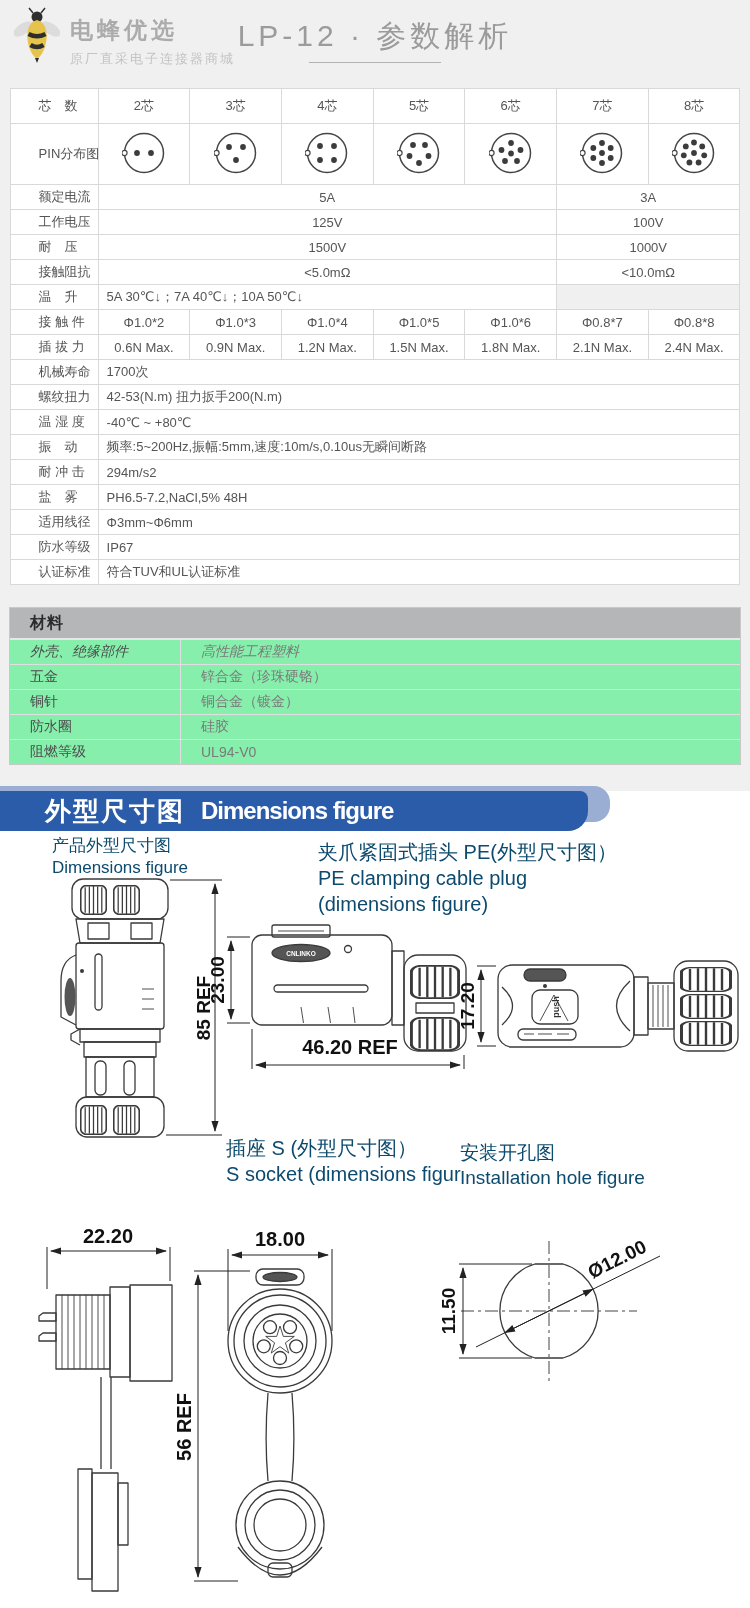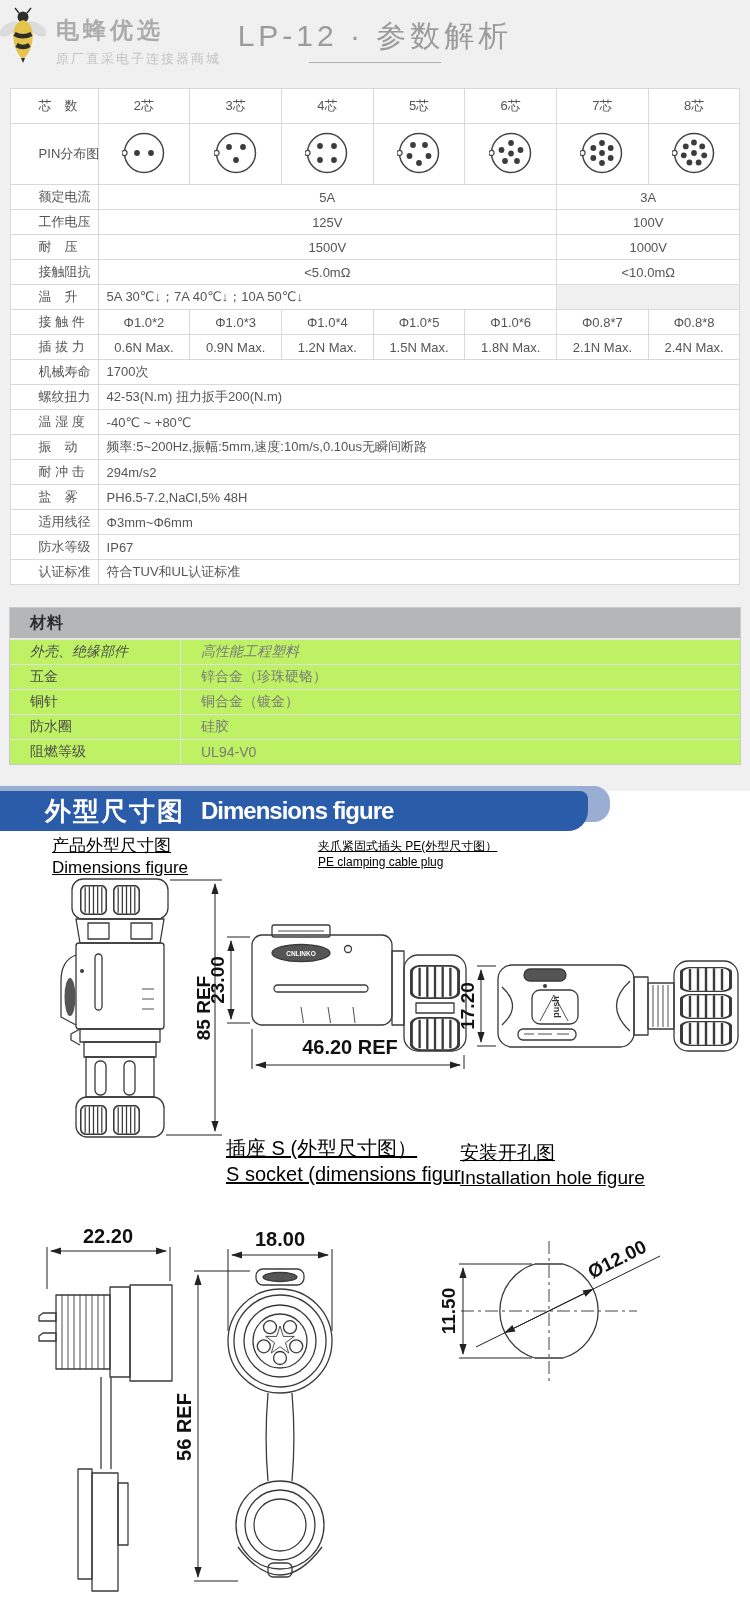--- a/index.html
+++ b/index.html
@@ -2,64 +2,64 @@
 <html><head>
 <meta charset="utf-8">
 <style>
   html,body{margin:0;padding:0;background:#fff;}
   body{width:750px;font-family:"Liberation Sans","DejaVu Sans",sans-serif;}
   .page{position:relative;width:750px;height:1608px;background:#fff;overflow:hidden;}
 
   
   .top-area{background:#f0f0f1;padding-bottom:26px;}
   .hdr{position:relative;height:72px;}
-  .logo{position:absolute;left:0;top:7px;display:flex;align-items:flex-start;font-family:Liberation Mono, monospace;}
+  .logo{position:absolute;left:14px;top:7px;display:flex;align-items:flex-start;font-family:Liberation Mono, monospace;}
   .logo-txt{margin-left:10px;padding-top:8px;}
   .brand{font-size:23px;font-weight:bold;color:#ababab;letter-spacing:4px;}
   .brand-sub{font-size:13px;color:#c4c4c4;letter-spacing:2px;margin-top:4px;}
   .page-title{position:absolute;top:16px;left:0;width:100%;text-align:center;
     font-size:30px;color:#9b9b9b;letter-spacing:4px;font-weight:400;}
   .title-underline{position:absolute;top:62px;left:50%;transform:translateX(-50%);
     width:132px;height:1px;background:#b3b3b3;}
 
   
   table.spec{width:730px;margin:16px auto 0;border-collapse:collapse;background:#fff;
     table-layout:fixed;font-size:13px;color:#555;border:1px solid #cfcfcf;}
   table.spec td{border:1px solid #d9d9d9;height:24px;padding:0 4px;text-align:center;
     overflow:hidden;white-space:nowrap;}
   table.spec tr.r-head td{height:34px;}
   table.spec tr.r-pin td{height:60px;margin-left:12px;}
   table.spec td.lbl{text-align:left;padding-left:28px;}
   table.spec td.al{text-align:left;padding-left:8px;margin-top:48px;}
   table.spec td.muted{background:#f0f0f1;}
 
   
-  .materials{width:730px;margin:22px auto 0;border:1px solid #c9c9c9;background:#bef264;}
+  .materials{width:730px;margin:22px auto 0;border:1px solid #c9c9c9;background:#86efac;}
   .materials-bar{height:30px;line-height:30px;background:#b5b6b8;color:#2b2b2b;
     font-size:16px;font-weight:bold;padding-left:20px;letter-spacing:1px;border-bottom:2px solid #e8e8e8;}
   table.mat{width:100%;border-collapse:collapse;font-size:14px;}
   table.mat td{height:24px;padding:0 0 0 20px;border-top:1px solid #e0e0e0;}
   table.mat tr:first-child td{border-top:none;font-style:italic;}
   table.mat td.mlbl{width:150px;color:#4c4c4c;border-right:1px solid #e0e0e0;}
   table.mat td.mval{color:#7a7a7a;}
 
   
   .banner{position:relative;height:40px;}
   .banner-accent{position:absolute;left:0;top:-5px;width:610px;height:36px;
     background:#9aaed3;border-radius:0 16px 16px 0;}
   .banner-main{position:absolute;left:0;top:0;width:588px;height:40px;background:#2a5caa;
     border-radius:0 8px 20px 0;color:#fff;display:flex;align-items:center;padding-left:45px;box-sizing:border-box;}
   .banner-cn{font-size:26px;font-weight:bold;letter-spacing:2px;}
   .banner-en{font-size:24px;font-weight:bold;margin-left:16px;letter-spacing:-1px;}
 
   
   .drawings{position:relative;height:769px;background:#fff;}
-  .cap{position:absolute;color:#000000;line-height:1.3;text-decoration:underline;}
+  .cap{position:absolute;color:#0c4a6e;line-height:1.3;}
   .cap1{left:52px;top:4px;font-size:17px;}
-  .cap2{left:318px;top:8px;font-size:12px;}
+  .cap2{left:318px;top:8px;font-size:20px;}
   .cap3{left:226px;top:304px;font-size:20px;}
   .cap4{left:460px;top:310px;font-size:19px;}
   .drawings svg{position:absolute;left:0;top:0;}
 
   .ln{fill:none;stroke:#3a3a3a;stroke-width:1.3;stroke-linejoin:round;}
   .thin{stroke-width:0.9;}
   .dim{fill:none;stroke:#222;stroke-width:1;}
   .cl{fill:none;stroke:#444;stroke-width:1;stroke-dasharray:13 4 3 4;}
   .dimt{font-family:"Liberation Sans","DejaVu Sans",sans-serif;font-size:20px;font-weight:bold;fill:#111;}
   .dimt-s{font-size:19px;}
@@ -297,20 +297,21 @@
   </div>
 
   <div class="drawings">
     <div class="cap cap1">
       <div>产品外型尺寸图</div>
       <div>Dimensions figure</div>
     </div>
     <div class="cap cap2">
       <div>夹爪紧固式插头 PE(外型尺寸图）</div>
       <div>PE clamping cable plug</div>
+      <div>(dimensions figure)</div>
     </div>
     <div class="cap cap3">
       <div>插座 S (外型尺寸图）</div>
       <div>S socket (dimensions figur</div>
     </div>
     <div class="cap cap4">
       <div>安装开孔图</div>
       <div>Installation hole figure</div>
     </div>
 

